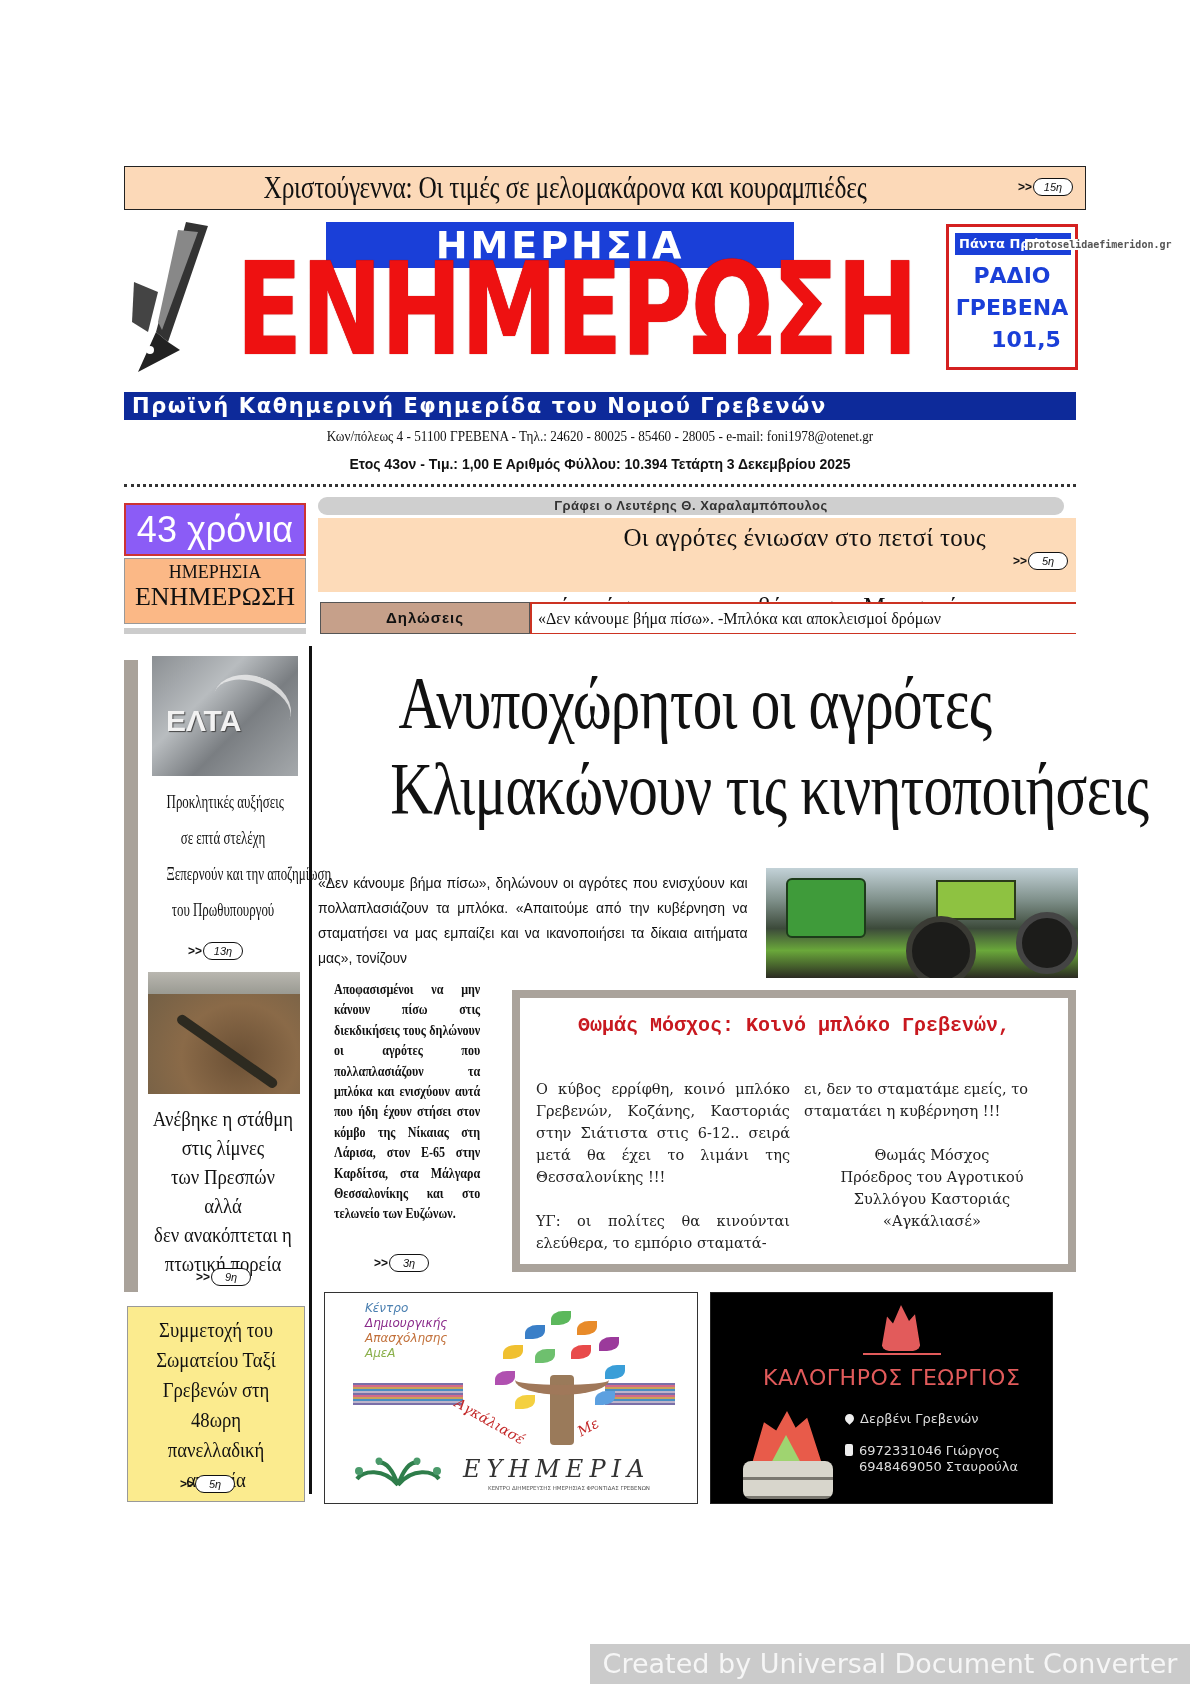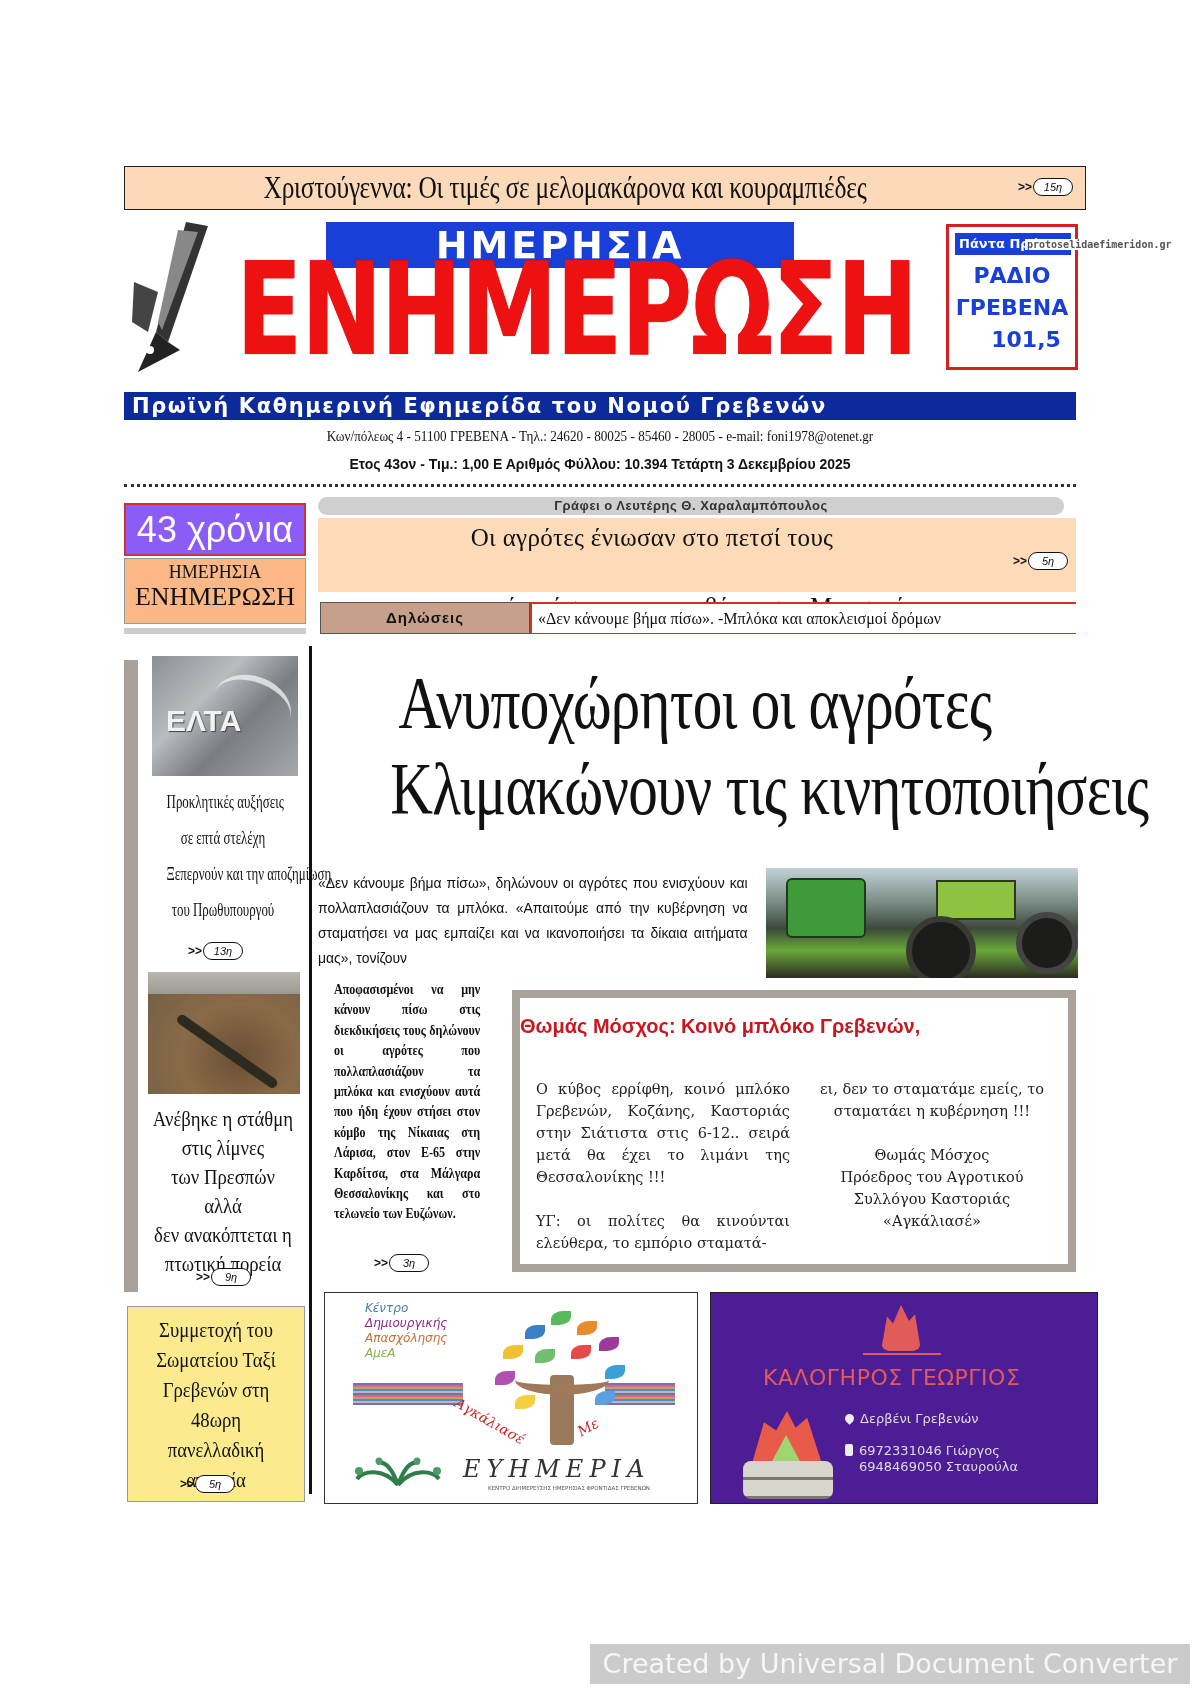--- a/index.html
+++ b/index.html
@@ -31,21 +31,21 @@
   
   .years-blue { left: 124px; top: 503px; width: 182px; height: 53px; background: #8b5cf6; border: 2px solid #c33; color: #fff; font-family: "Liberation Sans", sans-serif; font-size: 36px; text-align: center; line-height: 49px; transform-origin: center; }
   .years-orange { left: 124px; top: 558px; width: 182px; height: 66px; background: #fbb886; border: 1px solid #999; text-align: center; }
   .years-orange .l1 { font-family: "Liberation Serif", serif; font-size: 18px; margin-top: 3px; }
   .years-orange .l2 { font-family: "Liberation Serif", serif; font-size: 26px; line-height: 28px; }
   .grey-rule-left { left: 124px; top: 628px; width: 182px; height: 6px; background: #ccc; }
 
   
   .author-bar { left: 318px; top: 497px; width: 746px; height: 18px; background: #cfcfcf; text-align: center; font-family: Liberation Sans, sans-serif; font-weight: bold; font-size: 13px; line-height: 18px; letter-spacing: 0.5px; color: #333; border-radius: 9px; }
   .editorial { left: 318px; top: 518px; width: 758px; height: 74px; background: #fddbb9; }
-  .editorial .t { position: absolute; left: 0; right: 90px; text-align: center; font-family: "Liberation Serif", serif; font-size: 25px; letter-spacing: 0.3px; }
+  .editorial .t { position: absolute; left: 0; right: 90px; text-align: right; font-family: "Liberation Serif", serif; font-size: 25px; letter-spacing: 0.3px; }
   .statements-label { left: 320px; top: 602px; width: 210px; height: 32px; background: #c6a08a; border: 1px solid #555; font-family: "Liberation Sans", sans-serif; font-weight: bold; font-size: 15px; line-height: 30px; text-align: center; letter-spacing: 1px; }
   .statements-text { left: 530px; top: 602px; width: 546px; height: 32px; border-top: 2px solid #c32; border-left: 2px solid #c32; border-bottom: 1px solid #c32; background: #fff; font-family: "Liberation Serif", serif; font-size: 16px; line-height: 30px; padding-left: 6px; white-space: nowrap; overflow: hidden; }
 
   
   .left-bar { left: 124px; top: 660px; width: 14px; height: 632px; background: #a9a29a; }
   .vrule { left: 309px; top: 646px; width: 3px; height: 848px; background: #111; }
   .img-box { overflow: hidden; }
   .elta-img { left: 152px; top: 656px; width: 146px; height: 120px; background: linear-gradient(135deg,#8b8f93 0%,#b8bcbf 35%,#7a7e82 60%,#a5a9ac 100%); }
   .elta-img .logo-txt { position: absolute; left: 14px; top: 48px; color: #f2f2f2; font-family: "Liberation Sans", sans-serif; font-weight: bold; font-size: 30px; text-shadow: 1px 1px 1px #444; }
   .elta-img .wing { position: absolute; left: 60px; top: 20px; width: 80px; height: 60px; border-top: 6px solid #eee; border-radius: 50% 50% 0 0; transform: rotate(20deg); opacity: 0.8; }
@@ -62,41 +62,41 @@
   .lead { left: 318px; top: 870px; width: 430px; font-family: "Liberation Sans", sans-serif; font-size: 15px; line-height: 25px; text-align: justify; transform: scaleX(0.93); transform-origin: left top; width: 462px; }
   .tractor-img { left: 766px; top: 868px; width: 312px; height: 110px; background: linear-gradient(180deg,#c3d2d8 0%,#7d8e88 30%,#3c4a3a 55%,#6aa83a 75%,#2b2b22 100%); }
   .tractor-img .wheel1 { position: absolute; left: 140px; top: 48px; width: 70px; height: 70px; border-radius: 50%; background: #1c1c1a; border: 6px solid #3a3a34; }
   .tractor-img .wheel2 { position: absolute; left: 250px; top: 44px; width: 62px; height: 62px; border-radius: 50%; background: #1c1c1a; border: 6px solid #444; }
   .tractor-img .cab { position: absolute; left: 170px; top: 12px; width: 80px; height: 40px; background: #8ec241; border: 2px solid #2a3a1a; }
   .tractor-img .cab2 { position: absolute; left: 20px; top: 10px; width: 80px; height: 60px; background: #3f9b3a; border: 2px solid #1d3b1a; border-radius: 6px; }
   .body-col { left: 334px; top: 980px; width: 146px; font-family: "Liberation Serif", serif; font-weight: bold; font-size: 14px; line-height: 20.4px; text-align: justify; transform: scaleX(0.86); transform-origin: left top; width: 170px; }
 
   
   .mosxos { left: 512px; top: 990px; width: 564px; height: 282px; border: 8px solid #aaa39b; background: #fff; }
-  .mosxos .title { position: absolute; left: 0; right: 0; top: 12px; color: #c8181f; font-family: Liberation Sans, sans-serif; font-weight: bold; font-size: 20px; line-height: 32px; }
+  .mosxos .title { position: absolute; left: 0; right: 0; top: 12px; text-align: center; color: #c8181f; font-family: Liberation Mono, monospace; font-weight: bold; font-size: 20px; line-height: 32px; }
   .mosxos .c1 { position: absolute; left: 16px; top: 80px; width: 254px; font-family: "DejaVu Serif", serif; font-size: 14.5px; line-height: 22px; text-align: justify; color: #222; }
-  .mosxos .c2 { position: absolute; left: 284px; top: 80px; width: 256px; font-family: "DejaVu Serif", serif; font-size: 14.5px; line-height: 22px; color: #222; text-align: center; }
+  .mosxos .c2 { position: absolute; left: 284px; top: 80px; width: 256px; font-family: "DejaVu Serif", serif; font-size: 14.5px; line-height: 22px; color: #222; }
   .mosxos .sig { position: absolute; left: 284px; top: 146px; width: 256px; text-align: center; font-family: "DejaVu Serif", serif; font-size: 14.5px; line-height: 22px; color: #222; }
 
   
   .ad-left { left: 324px; top: 1292px; width: 374px; height: 212px; border: 1px solid #333; background: #fff; overflow: hidden; }
   .ad-left .k1 { position: absolute; left: 40px; top: 8px; font-family: "DejaVu Sans", sans-serif; font-size: 12px; line-height: 15px; font-style: italic; }
   .ad-left .stripes { position: absolute; left: 28px; top: 90px; width: 110px; height: 22px; background: repeating-linear-gradient(180deg,#7a6fa8 0 2px,#d46a88 2px 4px,#c9a25a 4px 6px,#4a8ec2 6px 8px,#bdb3ca 8px 10px); }
   .ad-left .stripes2 { position: absolute; left: 280px; top: 90px; width: 70px; height: 22px; background: repeating-linear-gradient(180deg,#7a6fa8 0 2px,#d46a88 2px 4px,#c9a25a 4px 6px,#4a8ec2 6px 8px,#bdb3ca 8px 10px); }
   .ad-left .tree { position: absolute; left: 170px; top: 12px; width: 130px; height: 120px; }
   .ad-left .leaf { position: absolute; width: 20px; height: 14px; border-radius: 60% 0; }
   .ad-left .trunk { position: absolute; left: 55px; top: 70px; width: 24px; height: 70px; background: #9a7a5a; border-radius: 4px; }
   .ad-left .hands { position: absolute; left: 20px; top: 60px; width: 94px; height: 30px; border-bottom: 10px solid #a0785a; border-radius: 0 0 50% 50%; }
   .ad-left .script1 { position: absolute; left: 126px; top: 120px; color: #c42a2a; font-family: "DejaVu Serif", serif; font-style: italic; font-size: 14px; transform: rotate(30deg); }
   .ad-left .script2 { position: absolute; left: 252px; top: 126px; color: #c42a2a; font-family: "DejaVu Serif", serif; font-style: italic; font-size: 14px; transform: rotate(-30deg); }
   .ad-left .brand { position: absolute; left: 138px; top: 162px; font-family: "DejaVu Serif", serif; font-style: italic; font-size: 24px; letter-spacing: 6px; color: #333; }
   .ad-left .brandsub { position: absolute; left: 134px; top: 192px; width: 220px; text-align: center; font-family: "DejaVu Sans", sans-serif; font-size: 5.5px; color: #555; line-height: 7px; }
   .ad-left .green-logo { position: absolute; left: 28px; top: 164px; width: 90px; height: 30px; }
 
-  .ad-right { left: 710px; top: 1292px; width: 388px; height: 212px; background: #4c1d95; border: 1px solid #222; overflow: hidden; }
+  .ad-right { left: 710px; top: 1292px; width: 343px; height: 212px; background: #000000; border: 1px solid #222; overflow: hidden; }
   .ad-right .flame-top { position: absolute; left: 170px; top: 12px; width: 40px; height: 46px; background: #e25b5b; border-radius: 50% 50% 20% 20%; clip-path: polygon(50% 0,70% 35%,85% 20%,100% 100%,0 100%,15% 25%,30% 40%); }
   .ad-right .flame-line { position: absolute; left: 152px; top: 60px; width: 78px; height: 2px; background: #e25b5b; }
   .ad-right .name { position: absolute; left: 52px; top: 72px; color: #e25b5b; font-family: "DejaVu Sans", sans-serif; font-size: 22px; letter-spacing: 0.5px; white-space: nowrap; }
   .ad-right .logs { position: absolute; left: 32px; top: 168px; width: 90px; height: 38px; background: repeating-linear-gradient(180deg,#d8d6cc 0 16px,#7a7870 16px 19px); border-radius: 8px; }
   .ad-right .fire { position: absolute; left: 40px; top: 118px; width: 72px; height: 56px; background: #e85b4a; clip-path: polygon(50% 0,62% 30%,78% 12%,100% 100%,0 100%,18% 20%,35% 35%); }
   .ad-right .fire2 { position: absolute; left: 58px; top: 142px; width: 34px; height: 32px; background: #9fd470; clip-path: polygon(50% 0,100% 100%,0 100%); }
   .ad-right .loc { position: absolute; left: 134px; top: 118px; color: #ddd; font-family: "DejaVu Sans", sans-serif; font-size: 13px; white-space: nowrap; }
   .ad-right .phone { position: absolute; left: 134px; top: 150px; color: #ddd; font-family: "DejaVu Sans", sans-serif; font-size: 13px; line-height: 16px; white-space: nowrap; }
   .ad-right .pin { display: inline-block; width: 9px; height: 9px; background: #eee; border-radius: 50% 50% 50% 0; transform: rotate(-45deg); margin-right: 6px; }
   .ad-right .mob { display: inline-block; width: 8px; height: 12px; background: #eee; border-radius: 2px; margin-right: 6px; vertical-align: -1px; }

